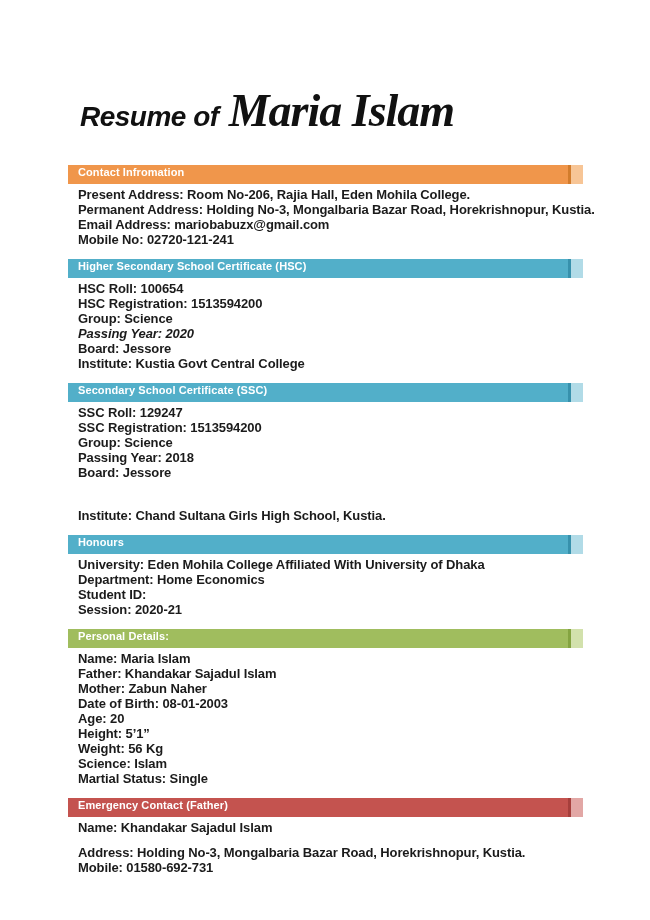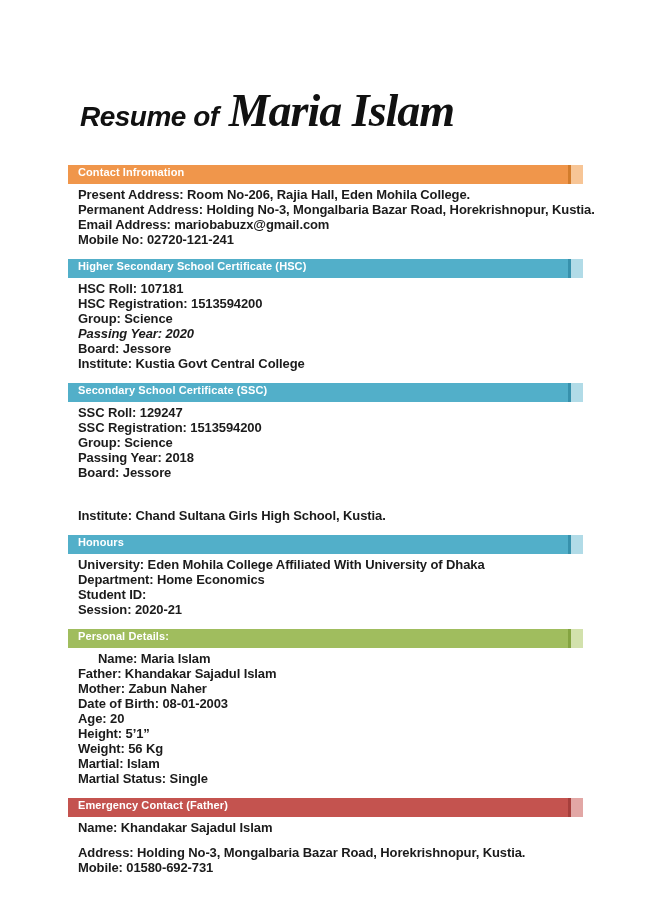--- a/index.html
+++ b/index.html
@@ -58,21 +58,21 @@
         <div class="lines">
           <div class="line" style="color: rgb(27, 27, 27);">Present Address: Room No-206, Rajia Hall, Eden Mohila College.</div>
           <div class="line" style="color: rgb(27, 27, 27);">Permanent Address: Holding No-3, Mongalbaria Bazar Road, Horekrishnopur, Kustia.</div>
           <div class="line" style="color: rgb(27, 27, 27);">Email Address: mariobabuzx@gmail.com</div>
           <div class="line" style="color: rgb(27, 27, 27);">Mobile No: 02720-121-241</div>
         </div>
       </div>
       <div class="section">
         <div class="bar" style="color: rgb(255, 255, 255); background: linear-gradient(to right, rgb(82, 175, 201) 0px, rgb(82, 175, 201) 500px, rgb(55, 145, 172) 500px, rgb(55, 145, 172) 503px, rgb(177, 219, 231) 503px, rgb(177, 219, 231) 100%);"><span>Higher Secondary School Certificate (HSC)</span></div>
         <div class="lines">
-          <div class="line" style="color: rgb(27, 27, 27);">HSC Roll: 107181</div>
+          <div class="line" style="color: rgb(27, 27, 27);">HSC Roll: 100654</div>
           <div class="line" style="color: rgb(27, 27, 27);">HSC Registration: 1513594200</div>
           <div class="line" style="color: rgb(27, 27, 27);">Group: Science</div>
           <div class="line" style="color: rgb(27, 27, 27); font-style: italic;">Passing Year: 2020</div>
           <div class="line" style="color: rgb(27, 27, 27);">Board: Jessore</div>
           <div class="line" style="color: rgb(27, 27, 27);">Institute: Kustia Govt Central College</div>
         </div>
       </div>
       <div class="section">
         <div class="bar" style="color: rgb(255, 255, 255); background: linear-gradient(to right, rgb(82, 175, 201) 0px, rgb(82, 175, 201) 500px, rgb(55, 145, 172) 500px, rgb(55, 145, 172) 503px, rgb(177, 219, 231) 503px, rgb(177, 219, 231) 100%);"><span>Secondary School Certificate (SSC)</span></div>
         <div class="lines">
@@ -89,28 +89,28 @@
         <div class="lines">
           <div class="line" style="color: rgb(27, 27, 27);">University: Eden Mohila College Affiliated With University of Dhaka</div>
           <div class="line" style="color: rgb(27, 27, 27);">Department: Home Economics</div>
           <div class="line" style="color: rgb(27, 27, 27);">Student ID:</div>
           <div class="line" style="color: rgb(27, 27, 27);">Session: 2020-21</div>
         </div>
       </div>
       <div class="section">
         <div class="bar" style="color: rgb(255, 255, 255); background: linear-gradient(to right, rgb(160, 189, 94) 0px, rgb(160, 189, 94) 500px, rgb(132, 164, 65) 500px, rgb(132, 164, 65) 503px, rgb(210, 225, 172) 503px, rgb(210, 225, 172) 100%);"><span>Personal Details:</span></div>
         <div class="lines">
-          <div class="line" style="color: rgb(27, 27, 27); margin-left: 20px;">Name: Maria Islam</div>
+          <div class="line" style="color: rgb(27, 27, 27);">Name: Maria Islam</div>
           <div class="line" style="color: rgb(27, 27, 27);">Father: Khandakar Sajadul Islam</div>
           <div class="line" style="color: rgb(27, 27, 27);">Mother: Zabun Naher</div>
           <div class="line" style="color: rgb(27, 27, 27);">Date of Birth: 08-01-2003</div>
           <div class="line" style="color: rgb(27, 27, 27);">Age: 20</div>
           <div class="line" style="color: rgb(27, 27, 27);">Height: 5’1”</div>
           <div class="line" style="color: rgb(27, 27, 27);">Weight: 56 Kg</div>
-          <div class="line" style="color: rgb(27, 27, 27);">Martial: Islam</div>
+          <div class="line" style="color: rgb(27, 27, 27);">Science: Islam</div>
           <div class="line" style="color: rgb(27, 27, 27);">Martial Status: Single</div>
         </div>
       </div>
       <div class="section">
         <div class="bar" style="color: rgb(255, 255, 255); background: linear-gradient(to right, rgb(196, 83, 79) 0px, rgb(196, 83, 79) 500px, rgb(166, 63, 60) 500px, rgb(166, 63, 60) 503px, rgb(226, 167, 165) 503px, rgb(226, 167, 165) 100%);"><span>Emergency Contact (Father)</span></div>
         <div class="lines">
           <div class="line" style="color: rgb(27, 27, 27);">Name: Khandakar Sajadul Islam</div>
           <div class="line" style="color: rgb(27, 27, 27); margin-top: 10px;">Address: Holding No-3, Mongalbaria Bazar Road, Horekrishnopur, Kustia.</div>
           <div class="line" style="color: rgb(27, 27, 27);">Mobile: 01580-692-731</div>
         </div>

